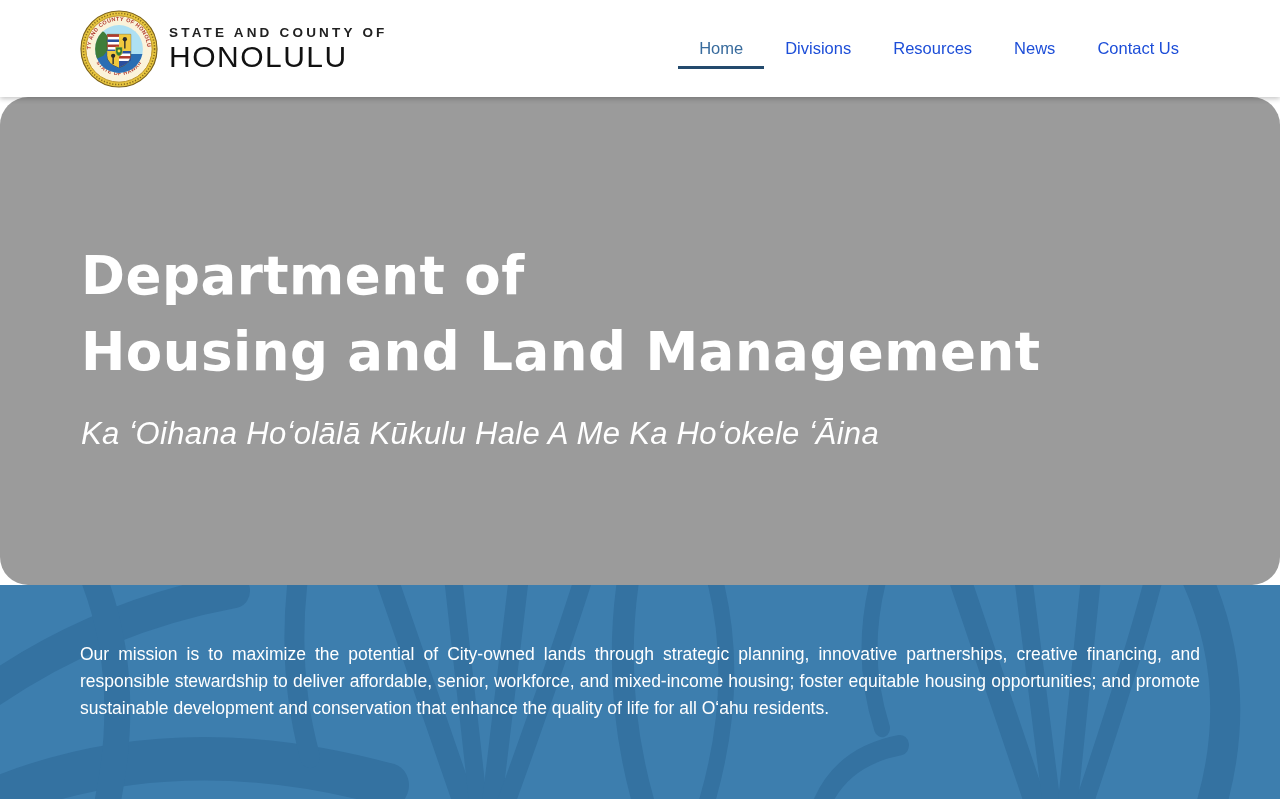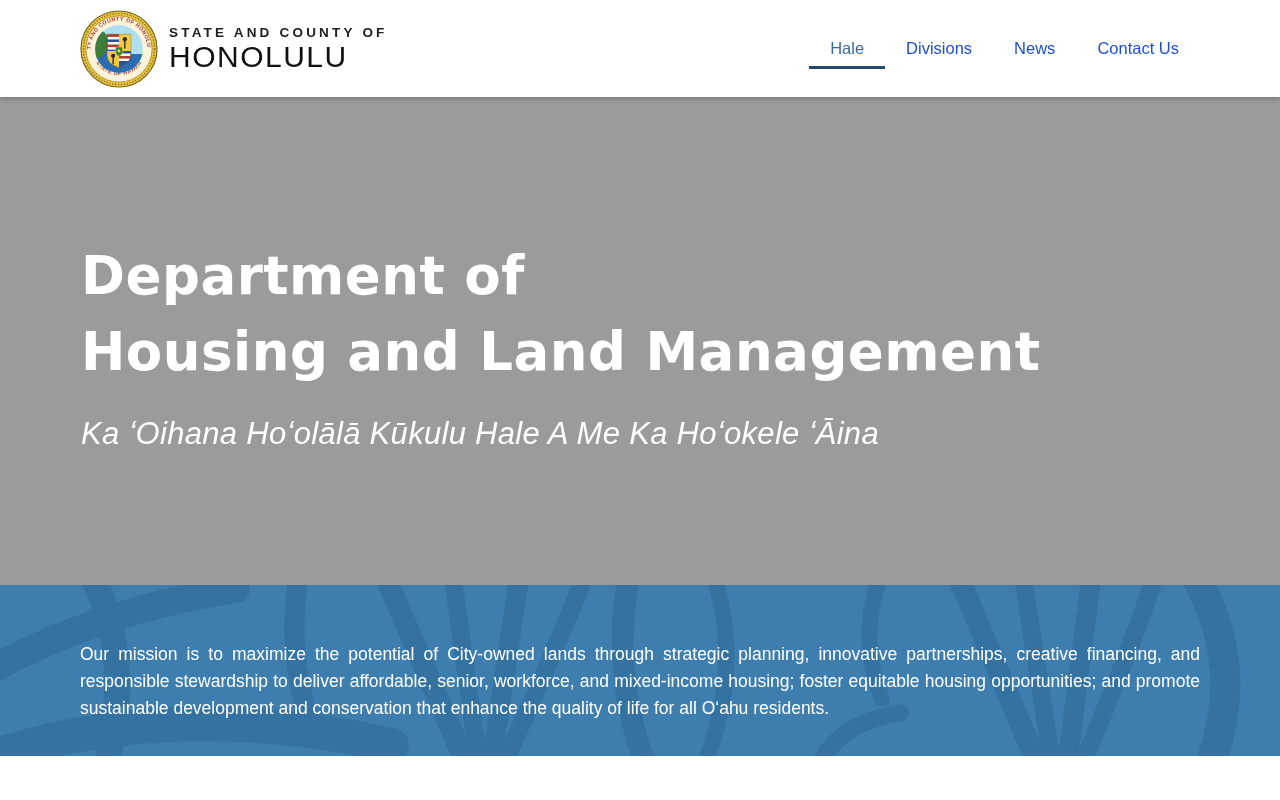--- a/index.html
+++ b/index.html
@@ -63,41 +63,42 @@
     left: 0; right: 0; bottom: 28px;
     height: 3px;
     background: #234a6d;
   }
 
   
   .hero {
     height: 488px;
     background: #9b9b9b;
     padding: 141px 80px 0 81px;
+    border-radius: 28px;
   }
   .hero-title {
     color: #ffffff;
     font-family: "DejaVu Sans", "Liberation Sans", sans-serif;
     font-weight: 700;
     font-size: 53px;
     line-height: 76px;
     letter-spacing: 0.5px;
   }
   .hero-subtitle {
     margin-top: 26px;
     color: #ffffff;
     font-style: italic;
     font-size: 31px;
     letter-spacing: 0.3px;
   }
 
   
   .mission {
     position: relative;
-    height: 171px;
+    height: 214px;
     background: #3d7eae;
     overflow: hidden;
   }
   .mission svg.pattern {
     position: absolute;
     inset: 0;
     width: 100%;
     height: 100%;
     pointer-events: none;
   }
@@ -171,22 +172,23 @@
         </g>
       </g>
     </svg>
     <div class="logo-text">
       <span class="logo-line1">STATE AND COUNTY OF</span>
       <span class="logo-line2">HONOLULU</span>
     </div>
   </div>
 
   <nav class="nav">
-    <a class="active">Hale</a>
+    <a class="active">Home</a>
     <a>Divisions</a>
+    <a>Resources</a>
     <a>News</a>
     <a>Contact Us</a>
   </nav>
 </div>
 
 <div class="hero">
   <div class="hero-title">
     <div>Department of</div>
     <div>Housing and Land Management</div>
   </div>

